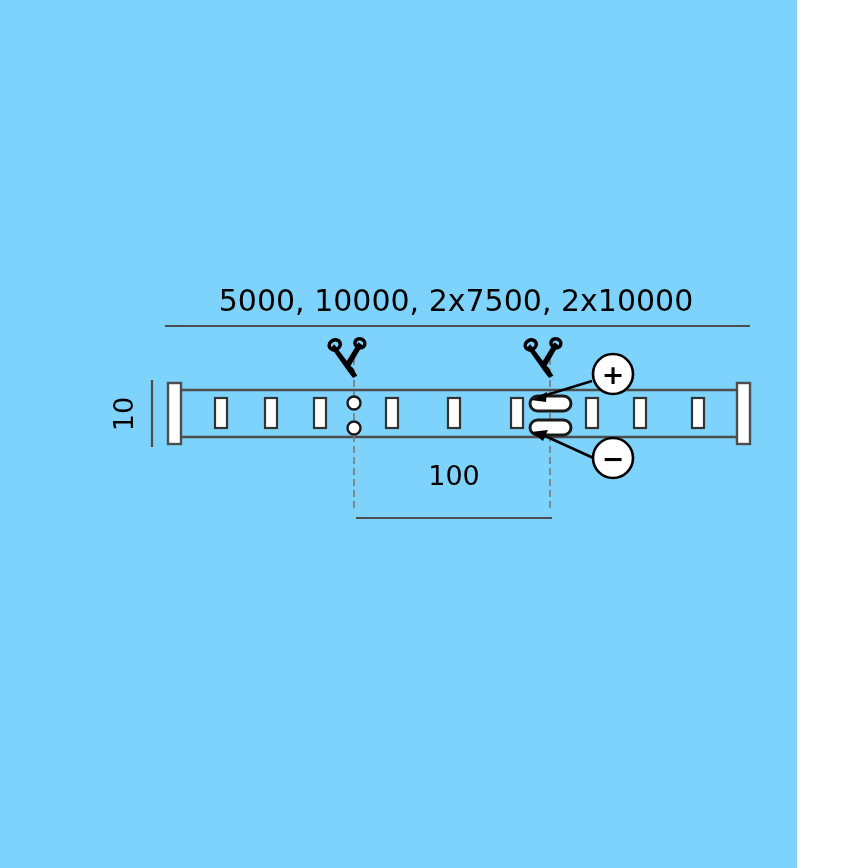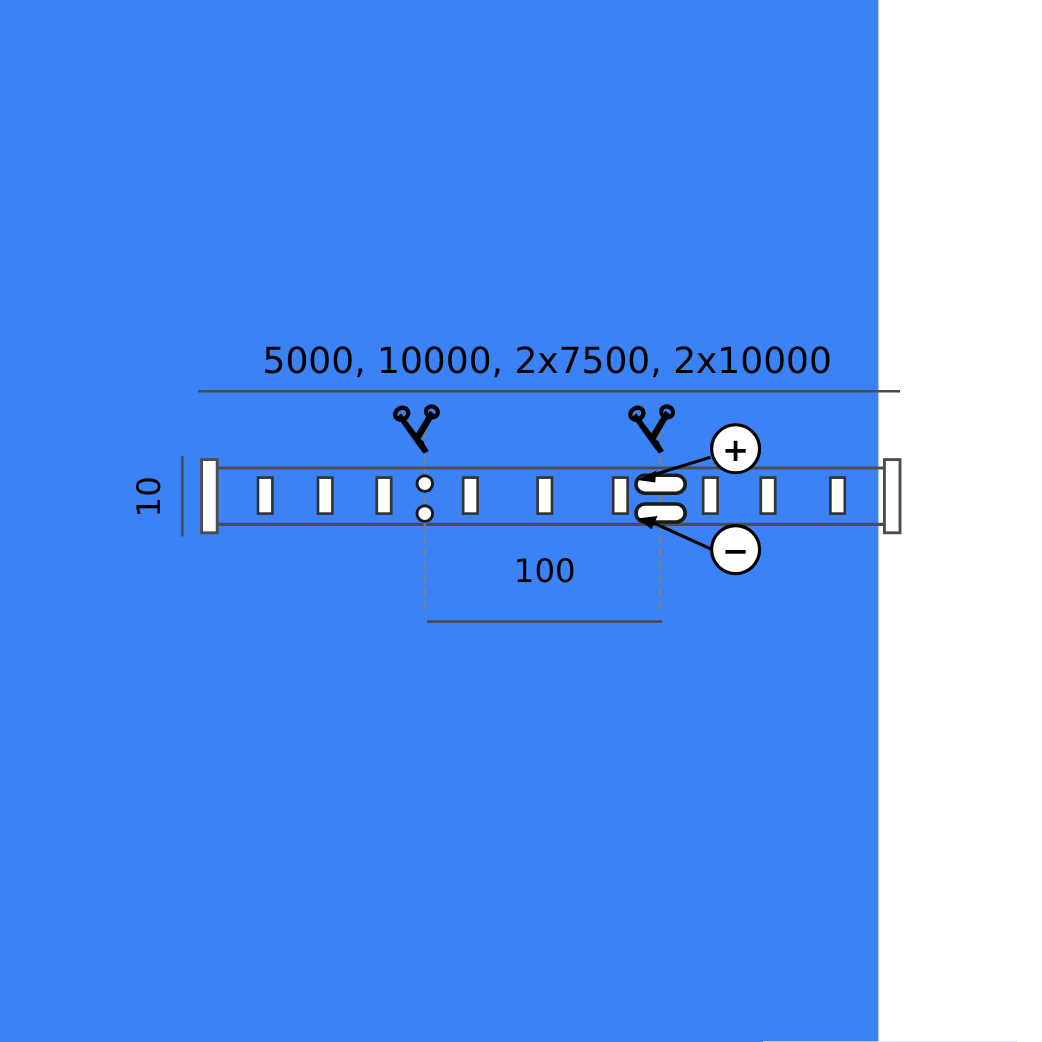--- a/index.html
+++ b/index.html
@@ -8,23 +8,23 @@
     background: #ffffff;
   }
   body {
     width: 868px;
     height: 868px;
     font-family: "DejaVu Sans", sans-serif;
     overflow: hidden;
   }
   #canvas {
     position: relative;
-    width: 732px;
+    width: 797px;
     height: 868px;
-    background: #3b82f6;
+    background: #7dd3fc;
   }
   #drawing {
     position: absolute;
     top: 0;
     left: 0;
     width: 868px;
     height: 868px;
   }
   .dim-text {
     font-family: "DejaVu Sans", sans-serif;

